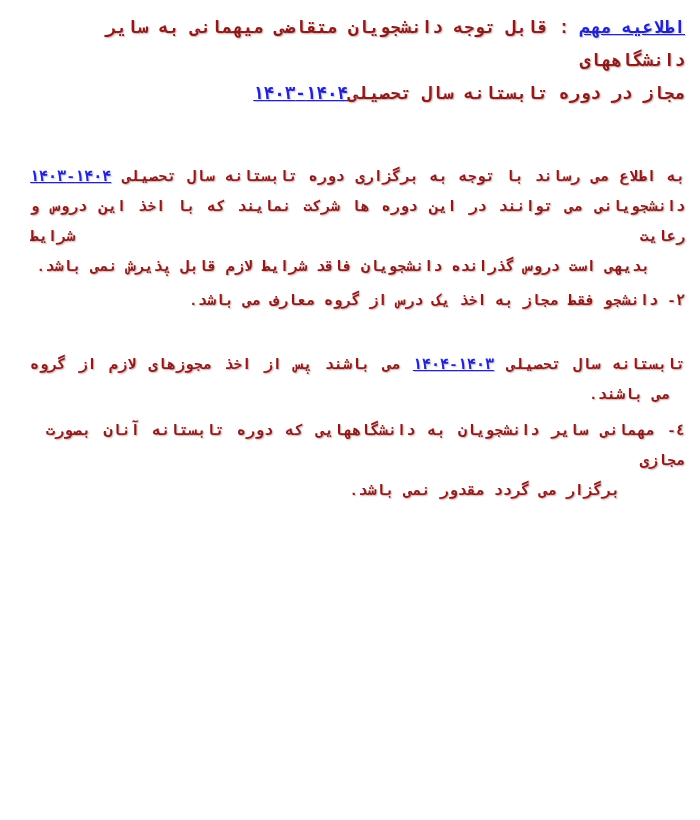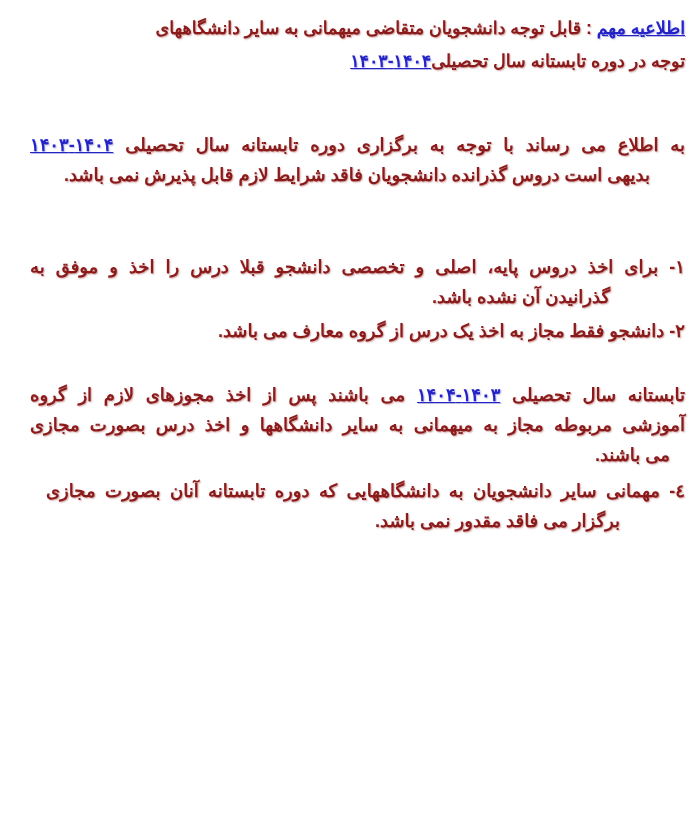--- a/index.html
+++ b/index.html
@@ -9,26 +9,26 @@
     height: 820px;
     background: #ffffff;
     overflow: hidden;
   }
   .doc {
     direction: rtl;
     box-sizing: border-box;
     width: 700px;
     height: 820px;
     padding: 12px 15px 0 30px;
-    font-family: Liberation Sans, sans-serif;
+    font-family: Liberation Mono, monospace;
     font-weight: bold;
   }
   .block { margin: 0; }
   .line {
-    font-size: 18px;
+    font-size: 15px;
     line-height: 30px;
     white-space: normal;
   }
   [data-name="notice-title"] .line {
     font-size: 17.5px;
     line-height: 33px;
   }
   .ralign { text-align: right; }
   .just {
     text-align: justify;
@@ -43,35 +43,31 @@
     text-decoration: underline;
     text-shadow: 1px 1px 1.5px rgba(120, 120, 200, 0.5);
   }
 </style>
 </head>
 <body>
 
 <div class="doc" data-name="notice-document">
     <div class="block" data-name="notice-title" style="margin-top: 0px;">
       <div class="line ralign" data-name="text-line"><span class="seg blue" data-name="highlight-segment">اطلاعیه مهم</span><span class="seg red" data-name="text-segment"> :  قابل توجه دانشجویان متقاضی میهمانی به سایر دانشگاههای</span></div>
-      <div class="line ralign" data-name="text-line"><span class="seg red" data-name="text-segment">توجه در دوره تابستانه سال تحصیلی</span><span class="seg blue" data-name="highlight-segment">۱۴۰۴-۱۴۰۳</span></div>
+      <div class="line ralign" data-name="text-line"><span class="seg red" data-name="text-segment">مجاز در دوره تابستانه سال تحصیلی</span><span class="seg blue" data-name="highlight-segment">۱۴۰۴-۱۴۰۳</span></div>
     </div>
     <div class="block" data-name="intro-paragraph" style="margin-top: 52px;">
       <div class="line just" data-name="text-line"><span class="seg red" data-name="text-segment">به اطلاع می رساند با توجه به برگزاری  دوره تابستانه سال تحصیلی </span><span class="seg blue" data-name="highlight-segment">۱۴۰۴-۱۴۰۳</span></div>
+      <div class="line just" data-name="text-line"><span class="seg red" data-name="text-segment">دانشجویانی می توانند در این دوره ها شرکت نمایند که با اخذ این دروس و رعایت شرایط</span></div>
       <div class="line ralign" data-name="text-line" style="margin-right: 35px;"><span class="seg red" data-name="text-segment">بدیهی است دروس گذرانده دانشجویان فاقد شرایط لازم قابل پذیرش نمی باشد.</span></div>
-    </div>
-    <div class="block" data-name="rule-item-1" style="margin-top: 62px;">
-      <div class="line just" data-name="text-line"><span class="seg red" data-name="text-segment">۱- برای اخذ دروس پایه، اصلی و تخصصی دانشجو قبلا درس را اخذ و موفق به</span></div>
-      <div class="line ralign" data-name="text-line" style="margin-right: 75px;"><span class="seg red" data-name="text-segment">گذرانیدن آن نشده باشد.</span></div>
     </div>
     <div class="block" data-name="rule-item-2" style="margin-top: 4px;">
       <div class="line ralign" data-name="text-line"><span class="seg red" data-name="text-segment">۲- دانشجو فقط مجاز به اخذ یک درس از گروه معارف می باشد.</span></div>
     </div>
     <div class="block" data-name="rule-item-3" style="margin-top: 34px;">
       <div class="line just" data-name="text-line"><span class="seg red" data-name="text-segment">تابستانه سال تحصیلی </span><span class="seg blue" data-name="highlight-segment">۱۴۰۳-۱۴۰۴</span><span class="seg red" data-name="text-segment"> می باشند  پس از اخذ مجوزهای لازم از گروه</span></div>
-      <div class="line just" data-name="text-line"><span class="seg red" data-name="text-segment">آموزشی مربوطه مجاز به میهمانی  به سایر دانشگاهها و اخذ درس بصورت مجازی</span></div>
       <div class="line ralign" data-name="text-line" style="margin-right: 15px; text-align: right;"><span class="seg red" data-name="text-segment">می باشند.</span></div>
     </div>
     <div class="block" data-name="rule-item-4" style="margin-top: 6px; margin-left: 16px;">
       <div class="line just" data-name="text-line"><span class="seg red" data-name="text-segment">٤- مهمانی سایر دانشجویان به دانشگاههایی که دوره تابستانه آنان بصورت مجازی</span></div>
-      <div class="line ralign" data-name="text-line" style="margin-right: 65px;"><span class="seg red" data-name="text-segment">برگزار می فاقد مقدور نمی باشد.</span></div>
+      <div class="line ralign" data-name="text-line" style="margin-right: 65px;"><span class="seg red" data-name="text-segment">برگزار می گردد مقدور نمی باشد.</span></div>
     </div>
   </div>
 
 </body></html>

